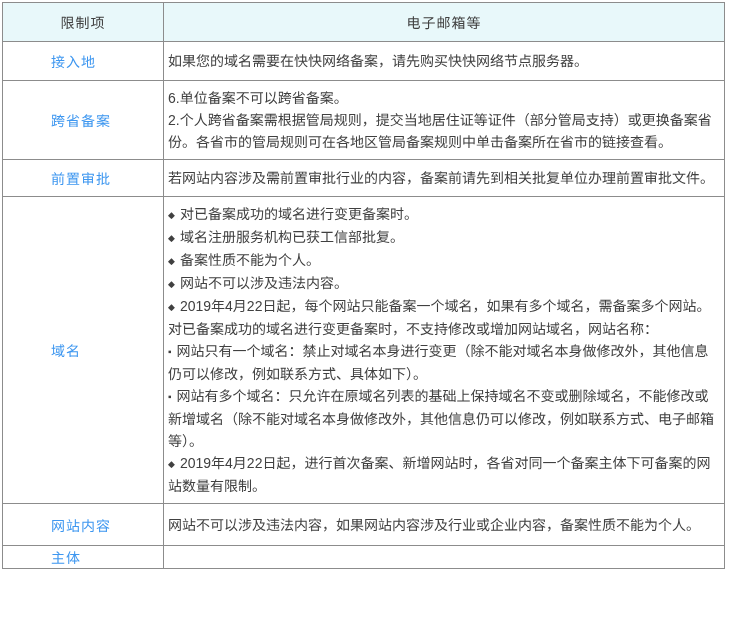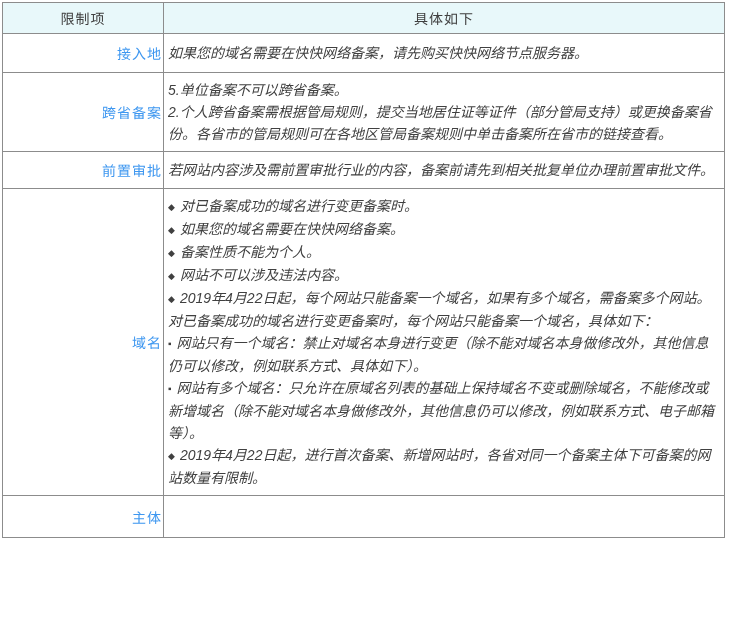--- a/index.html
+++ b/index.html
@@ -19,39 +19,38 @@
   }
   .table-wrap { padding: 2px; }
   table {
     border-collapse: collapse;
     width: 723px;
     table-layout: fixed;
   }
   th, td { border: 1px solid var(--border); }
   thead th {
     background: var(--header-bg);
-    height: 31px;
+    height: 39px;
     font-weight: normal;
     font-size: 14px;
     text-align: center;
     color: var(--text);
     letter-spacing: 1px;
   }
   col.item-col { width: 161px; }
   td.item-cell {
-    text-align: right;
+    text-align: left;
     vertical-align: middle;
     color: var(--item-blue);
     letter-spacing: 1px;
     padding-left: 48px;
   }
   td.desc-cell {
     padding: 6px 4px;
     vertical-align: middle;
-    font-style: italic;
   }
   p.desc-line { margin: 0; line-height: 22px; }
   .marker { margin-right: 5px; vertical-align: 1px; }
   .marker.diamond { font-size: 9px; }
   .marker.square { font-size: 10px; }
   tbody tr:nth-child(1) { height: 39px; }
   tbody tr:nth-child(2) { height: 68px; }
   tbody tr:nth-child(3) { height: 37px; }
   tbody tr:nth-child(4) { height: 36px; }
   tbody tr:nth-child(5) { height: 42px; margin-left: 20px; }
@@ -63,54 +62,60 @@
 
 <div class="table-wrap">
   <table>
     <colgroup>
       <col class="item-col">
       <col class="desc-col">
     </colgroup>
     <thead>
       <tr>
         <th>限制项</th>
-        <th>具体如下</th>
+        <th>电子邮箱等</th>
       </tr>
     </thead>
     <tbody>
         <tr>
           <td class="item-cell">接入地</td>
           <td class="desc-cell">
             <p class="desc-line"><span>如果您的域名需要在快快网络备案，请先购买快快网络节点服务器。</span></p>
           </td>
         </tr>
         <tr>
           <td class="item-cell">跨省备案</td>
           <td class="desc-cell">
-            <p class="desc-line"><span>5.单位备案不可以跨省备案。</span></p>
+            <p class="desc-line"><span>6.单位备案不可以跨省备案。</span></p>
             <p class="desc-line"><span>2.个人跨省备案需根据管局规则，提交当地居住证等证件（部分管局支持）或更换备案省份。各省市的管局规则可在各地区管局备案规则中单击备案所在省市的链接查看。</span></p>
           </td>
         </tr>
         <tr>
           <td class="item-cell">前置审批</td>
           <td class="desc-cell">
             <p class="desc-line"><span>若网站内容涉及需前置审批行业的内容，备案前请先到相关批复单位办理前置审批文件。</span></p>
           </td>
         </tr>
         <tr>
           <td class="item-cell">域名</td>
           <td class="desc-cell">
             <p class="desc-line"><span class="marker diamond">◆</span><span>对已备案成功的域名进行变更备案时。</span></p>
-            <p class="desc-line"><span class="marker diamond">◆</span><span>如果您的域名需要在快快网络备案。</span></p>
+            <p class="desc-line"><span class="marker diamond">◆</span><span>域名注册服务机构已获工信部批复。</span></p>
             <p class="desc-line"><span class="marker diamond">◆</span><span>备案性质不能为个人。</span></p>
             <p class="desc-line"><span class="marker diamond">◆</span><span>网站不可以涉及违法内容。</span></p>
-            <p class="desc-line"><span class="marker diamond">◆</span><span>2019年4月22日起，每个网站只能备案一个域名，如果有多个域名，需备案多个网站。对已备案成功的域名进行变更备案时，每个网站只能备案一个域名，具体如下：</span></p>
+            <p class="desc-line"><span class="marker diamond">◆</span><span>2019年4月22日起，每个网站只能备案一个域名，如果有多个域名，需备案多个网站。对已备案成功的域名进行变更备案时，不支持修改或增加网站域名，网站名称：</span></p>
             <p class="desc-line"><span class="marker square">▪</span><span>网站只有一个域名：禁止对域名本身进行变更（除不能对域名本身做修改外，其他信息仍可以修改，例如联系方式、具体如下）。</span></p>
             <p class="desc-line"><span class="marker square">▪</span><span>网站有多个域名：只允许在原域名列表的基础上保持域名不变或删除域名，不能修改或新增域名（除不能对域名本身做修改外，其他信息仍可以修改，例如联系方式、电子邮箱等）。</span></p>
             <p class="desc-line"><span class="marker diamond">◆</span><span>2019年4月22日起，进行首次备案、新增网站时，各省对同一个备案主体下可备案的网站数量有限制。</span></p>
+          </td>
+        </tr>
+        <tr>
+          <td class="item-cell">网站内容</td>
+          <td class="desc-cell">
+            <p class="desc-line"><span>网站不可以涉及违法内容，如果网站内容涉及行业或企业内容，备案性质不能为个人。</span></p>
           </td>
         </tr>
         <tr>
           <td class="item-cell">主体</td>
           <td class="desc-cell">
             <p class="desc-line"></p>
           </td>
         </tr>
       </tbody>
   </table>

